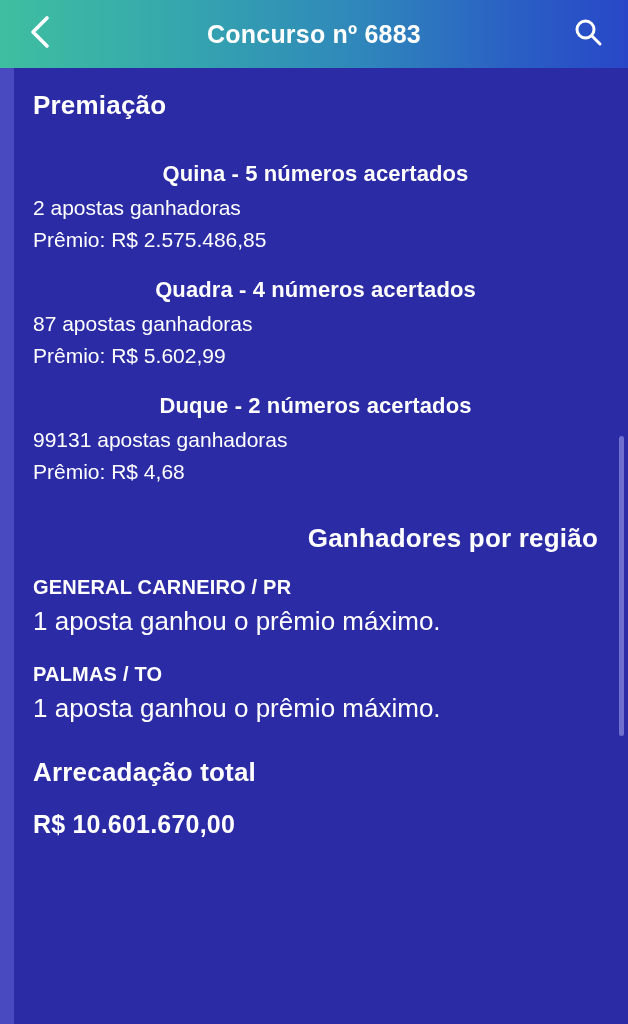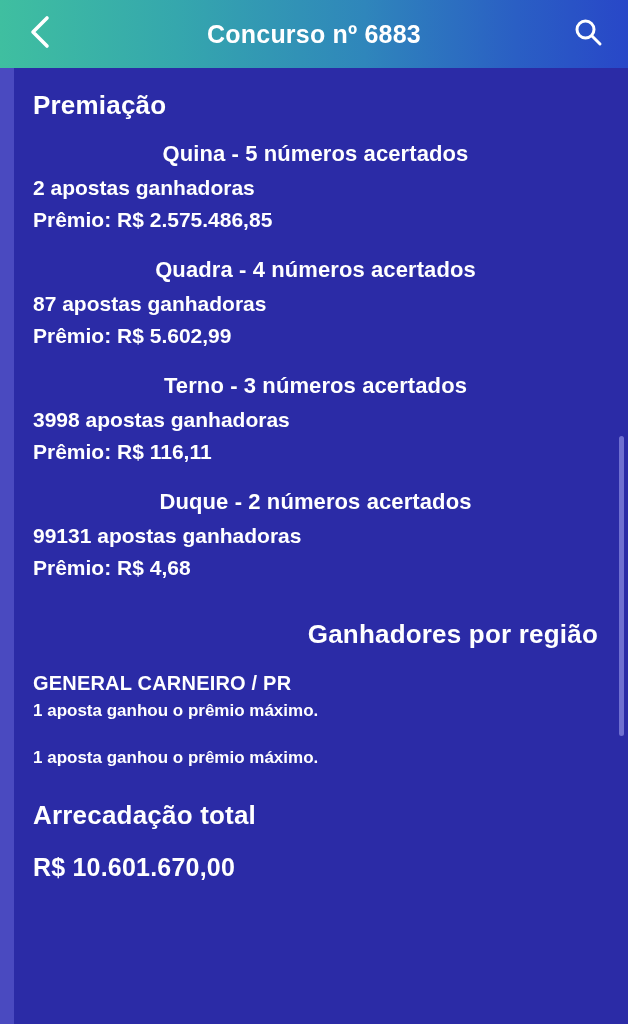--- a/index.html
+++ b/index.html
@@ -98,59 +98,58 @@
     top: 68px;
     bottom: 0;
     padding: 22px 20px 0 19px;
     color: #ffffff;
   }
 
   h2.section-title {
     font-size: 26px;
     font-weight: bold;
     letter-spacing: 0.2px;
-    margin-bottom: 20px;
+    margin-bottom: 40px;
   }
 
   .tier {
     margin-bottom: 22px;
   }
   .tier-name {
     font-size: 22px;
     font-weight: bold;
     margin-bottom: 5px;
     letter-spacing: 0.1px;
     text-align: center;
   }
   .tier-line {
     font-size: 21px;
-    font-weight: bold;
+    font-weight: normal;
     line-height: 1.5;
     color: #ffffff;
   }
 
   .section-title.regions {
     margin-top: 36px;
     margin-bottom: 22px;
     text-align: right;
   }
 
   .region {
     margin-bottom: 22px;
   }
   .region-name {
     font-size: 20px;
     font-weight: bold;
     margin-bottom: 4px;
     letter-spacing: 0.2px;
   }
   .region-note {
-    font-size: 17px;
+    font-size: 26px;
     line-height: 1.45;
-    font-weight: bold;
   }
 
   .section-title.total {
     margin-top: 30px;
     margin-bottom: 22px;
   }
 
   .total-value {
     font-size: 25px;
     font-weight: bold;
@@ -198,40 +197,36 @@
       <div class="tier-line">2 apostas ganhadoras</div>
       <div class="tier-line">Prêmio: R$ 2.575.486,85</div>
     </div>
 
     <div class="tier">
       <div class="tier-name">Quadra - 4 números acertados</div>
       <div class="tier-line">87 apostas ganhadoras</div>
       <div class="tier-line">Prêmio: R$ 5.602,99</div>
     </div>
 
-    <div class="tier">
-      <div class="tier-name">Terno - 3 números acertados</div>
-      <div class="tier-line">3998 apostas ganhadoras</div>
-      <div class="tier-line">Prêmio: R$ 116,11</div>
-    </div>
 
     <div class="tier">
       <div class="tier-name">Duque - 2 números acertados</div>
       <div class="tier-line">99131 apostas ganhadoras</div>
       <div class="tier-line">Prêmio: R$ 4,68</div>
     </div>
 
     <h2 class="section-title regions">Ganhadores por região</h2>
 
     <div class="region">
       <div class="region-name">GENERAL CARNEIRO / PR</div>
       <div class="region-note">1 aposta ganhou o prêmio máximo.</div>
     </div>
 
     <div class="region">
+      <div class="region-name">PALMAS / TO</div>
       <div class="region-note">1 aposta ganhou o prêmio máximo.</div>
     </div>
 
     <h2 class="section-title total">Arrecadação total</h2>
 
     <div class="total-value">R$ 10.601.670,00</div>
 
     <div class="spacer"></div>
   </div>
 

